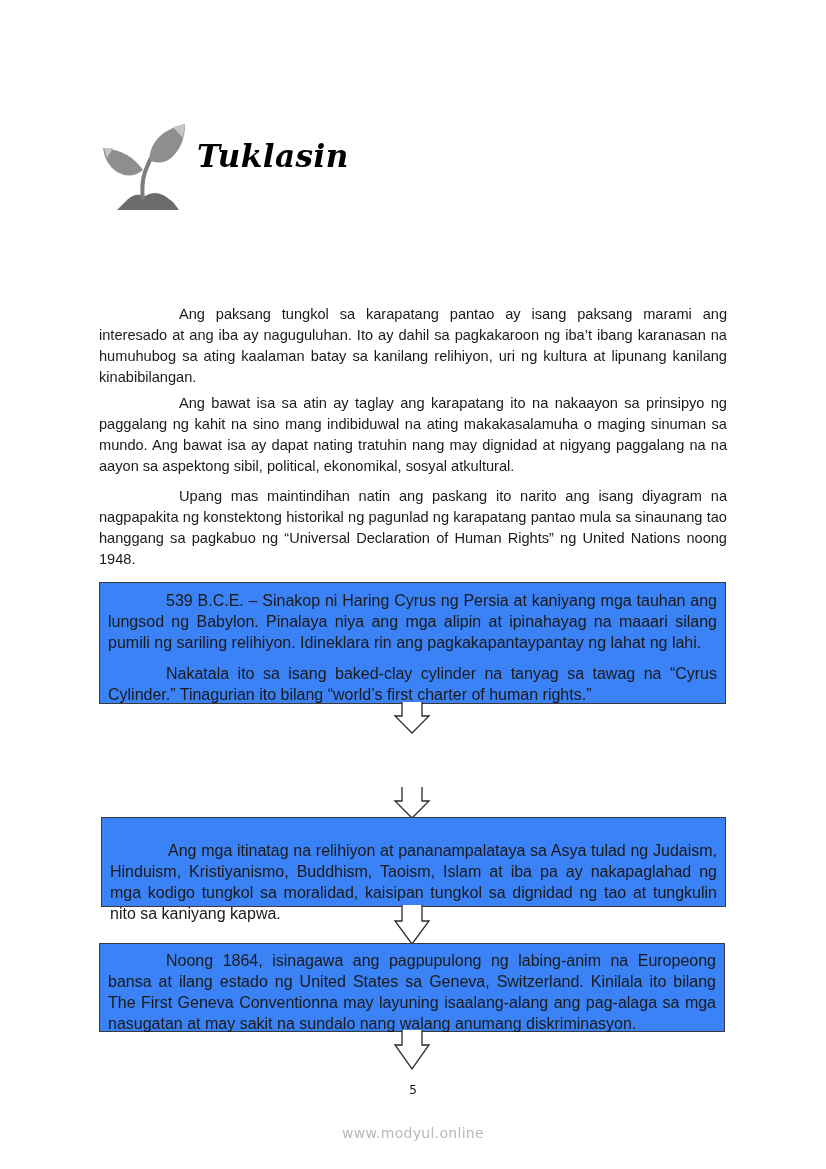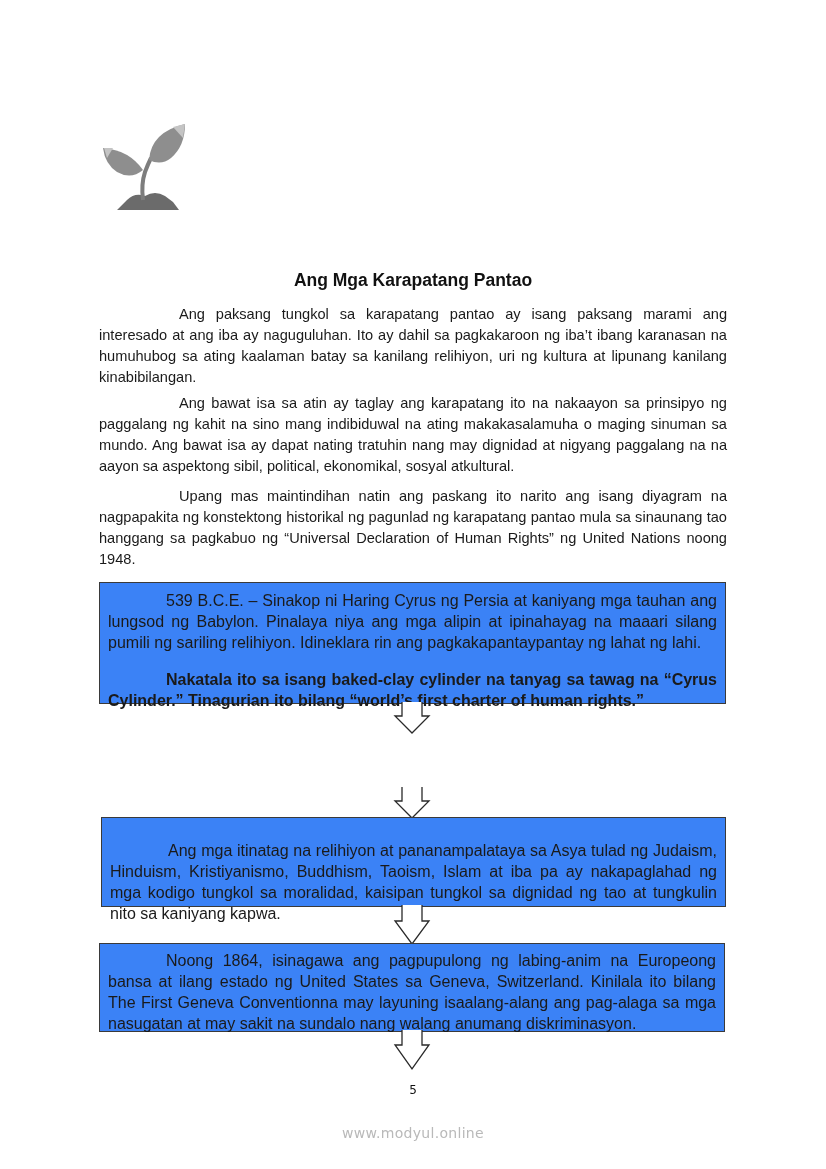--- a/index.html
+++ b/index.html
@@ -19,21 +19,21 @@
   .para .indent { display: inline-block; width: 80px; }
   .p1 { top: 304px; }
   .p2 { top: 393px; }
   .p3 { top: 486px; }
 
   .box { position: absolute; border: 1.5px solid #3a3a3a; background: #3b82f6; box-sizing: border-box;
          padding: 0 8px; font-size: 16px; line-height: 21px; text-align: justify; color: #1a1a1a; }
   .box p { margin: 0; }
   .box .indent { display: inline-block; width: 58px; }
   .b1 { left: 99px; top: 582px; width: 627px; height: 122px; padding-top: 7px; }
-  .b1 p + p { margin-top: 16px; font-weight: bold; }
+  .b1 p + p { margin-top: 10px; }
   .b2 { left: 99px; top: 732px; width: 624px; height: 57px; padding-top: 6px; }
   .b3 { left: 101px; top: 817px; width: 625px; height: 90px; padding-top: 22px; }
   .b4 { left: 99px; top: 943px; width: 626px; height: 89px; padding-top: 6px; }
 
   .arrow { position: absolute; }
   .page-num { position: absolute; left: 0; width: 826px; top: 1083px; text-align: center;
               font-family: "DejaVu Sans", sans-serif; font-size: 12px; color: #111; }
   .watermark { position: absolute; left: 0; width: 826px; top: 1125px; text-align: center;
                font-family: "DejaVu Sans", sans-serif; font-size: 14px; color: #b9b9b9; letter-spacing: 0.3px; }
 </style>
@@ -43,22 +43,22 @@
 <div class="page">
 
   <svg class="sprout" viewBox="0 0 96 92">
     <path d="M18 90 L28 80 Q36 72 46 76 Q56 70 66 76 L74 82 L80 90 Z" fill="#6b6b6b"></path>
     <path d="M44 80 Q42 64 46 52 Q49 44 52 38" stroke="#7d7d7d" stroke-width="4" fill="none"></path>
     <path d="M44 50 Q30 30 4 28 Q6 44 18 52 Q32 60 44 50 Z" fill="#8e8e8e"></path>
     <path d="M5 28 L14 28 L8 38 Z" fill="#c4c4c4"></path>
     <path d="M50 40 Q52 12 86 4 Q86 26 72 38 Q62 46 50 40 Z" fill="#8e8e8e"></path>
     <path d="M74 7 L86 4 L84 18 Z" fill="#c4c4c4"></path>
   </svg>
+  <div class="section-title">Tuklasin</div>
 
-  <div class="main-title">Ang Mga Karapatang Pantao</div>
 
   <p class="para p2"><span class="indent"></span><span>Ang bawat isa sa atin ay taglay ang karapatang ito na nakaayon sa prinsipyo ng paggalang ng kahit na sino mang indibiduwal na ating makakasalamuha o maging sinuman sa mundo. Ang bawat isa ay dapat nating tratuhin nang may dignidad at nigyang paggalang na na aayon sa aspektong sibil, political, ekonomikal, sosyal atkultural.</span></p>
   <p class="para p1"><span class="indent"></span><span>Ang paksang tungkol sa karapatang pantao ay isang paksang marami ang interesado at ang iba ay naguguluhan. Ito ay dahil sa pagkakaroon ng iba’t ibang karanasan na humuhubog sa ating kaalaman batay sa kanilang relihiyon, uri ng kultura at lipunang kanilang kinabibilangan.</span></p>
   <p class="para p3"><span class="indent"></span><span>Upang mas maintindihan natin ang paskang ito narito ang isang diyagram na nagpapakita ng konstektong historikal ng pagunlad ng karapatang pantao mula sa sinaunang tao hanggang sa pagkabuo ng “Universal Declaration of Human Rights” ng United Nations noong 1948.</span></p>
 
   <div class="box b1">
     <p><span class="indent"></span><span>539 B.C.E. – Sinakop ni Haring Cyrus ng Persia at kaniyang mga tauhan ang lungsod ng Babylon. Pinalaya niya ang mga alipin at ipinahayag na maaari silang pumili ng sariling relihiyon. Idineklara rin ang pagkakapantaypantay ng lahat ng lahi.</span></p>
     <p><span class="indent"></span><span>Nakatala ito sa isang baked-clay cylinder na tanyag sa tawag na “Cyrus Cylinder.” Tinagurian ito bilang “world’s first charter of human rights.”</span></p>
   </div>
 

